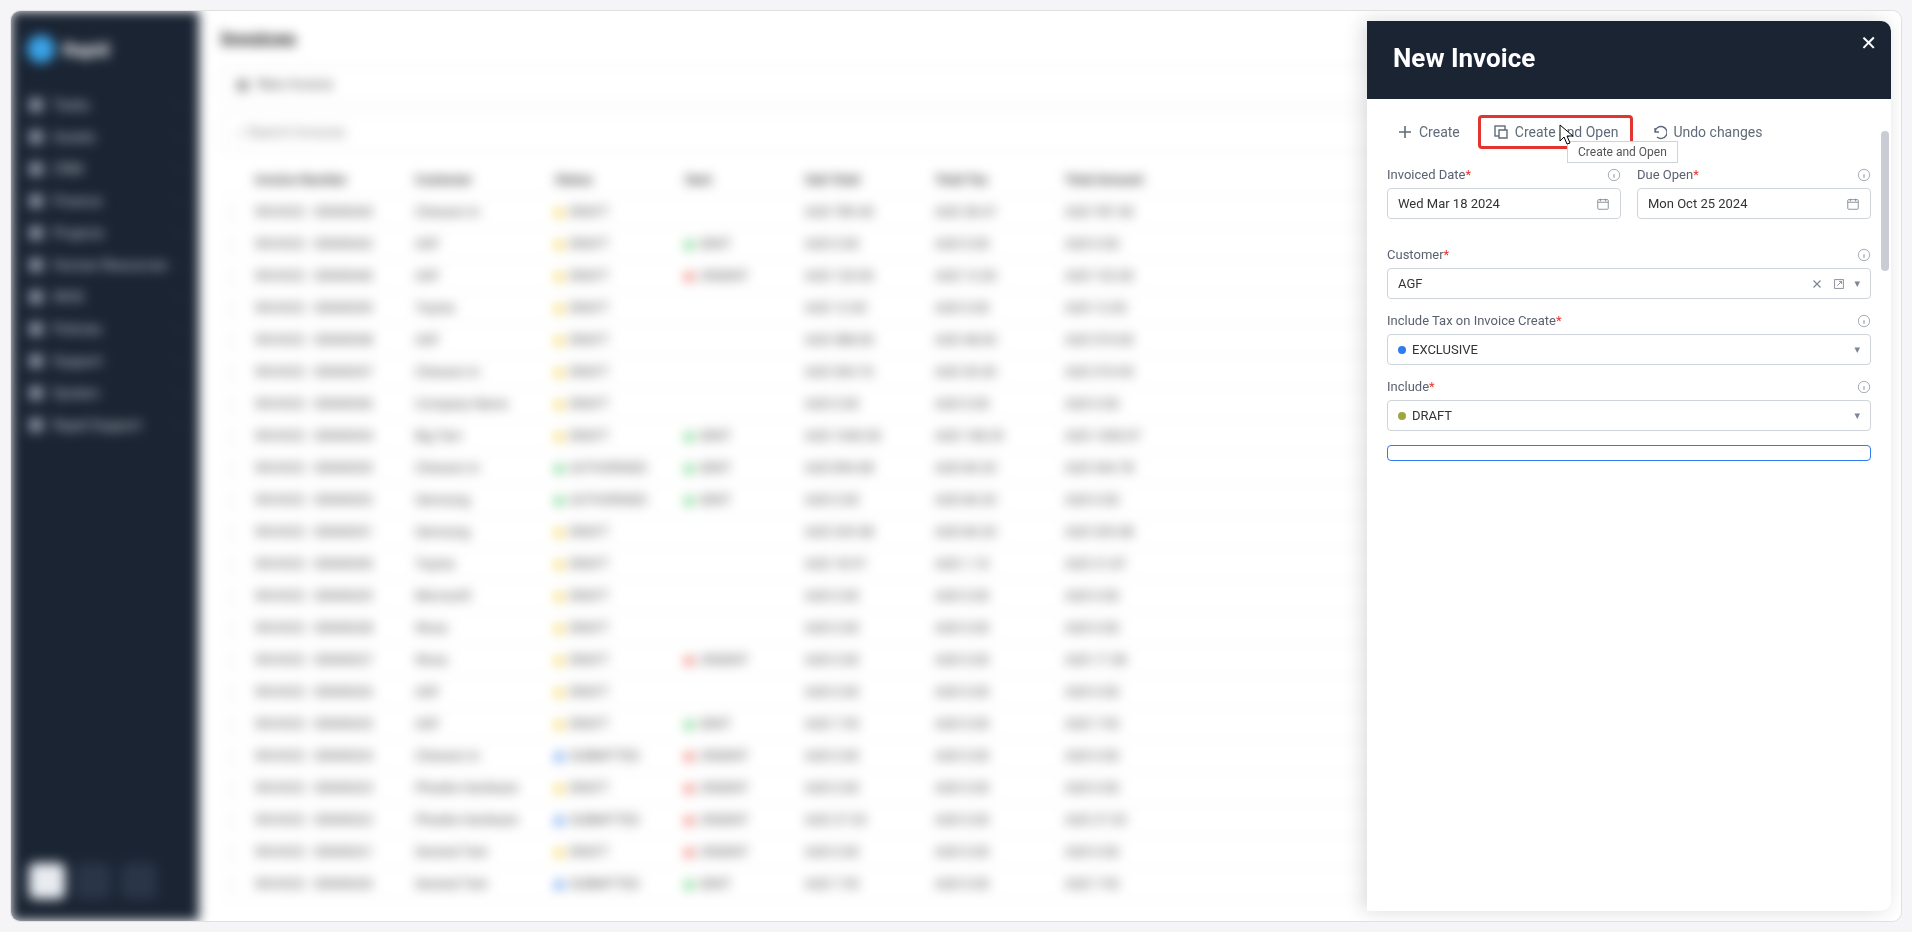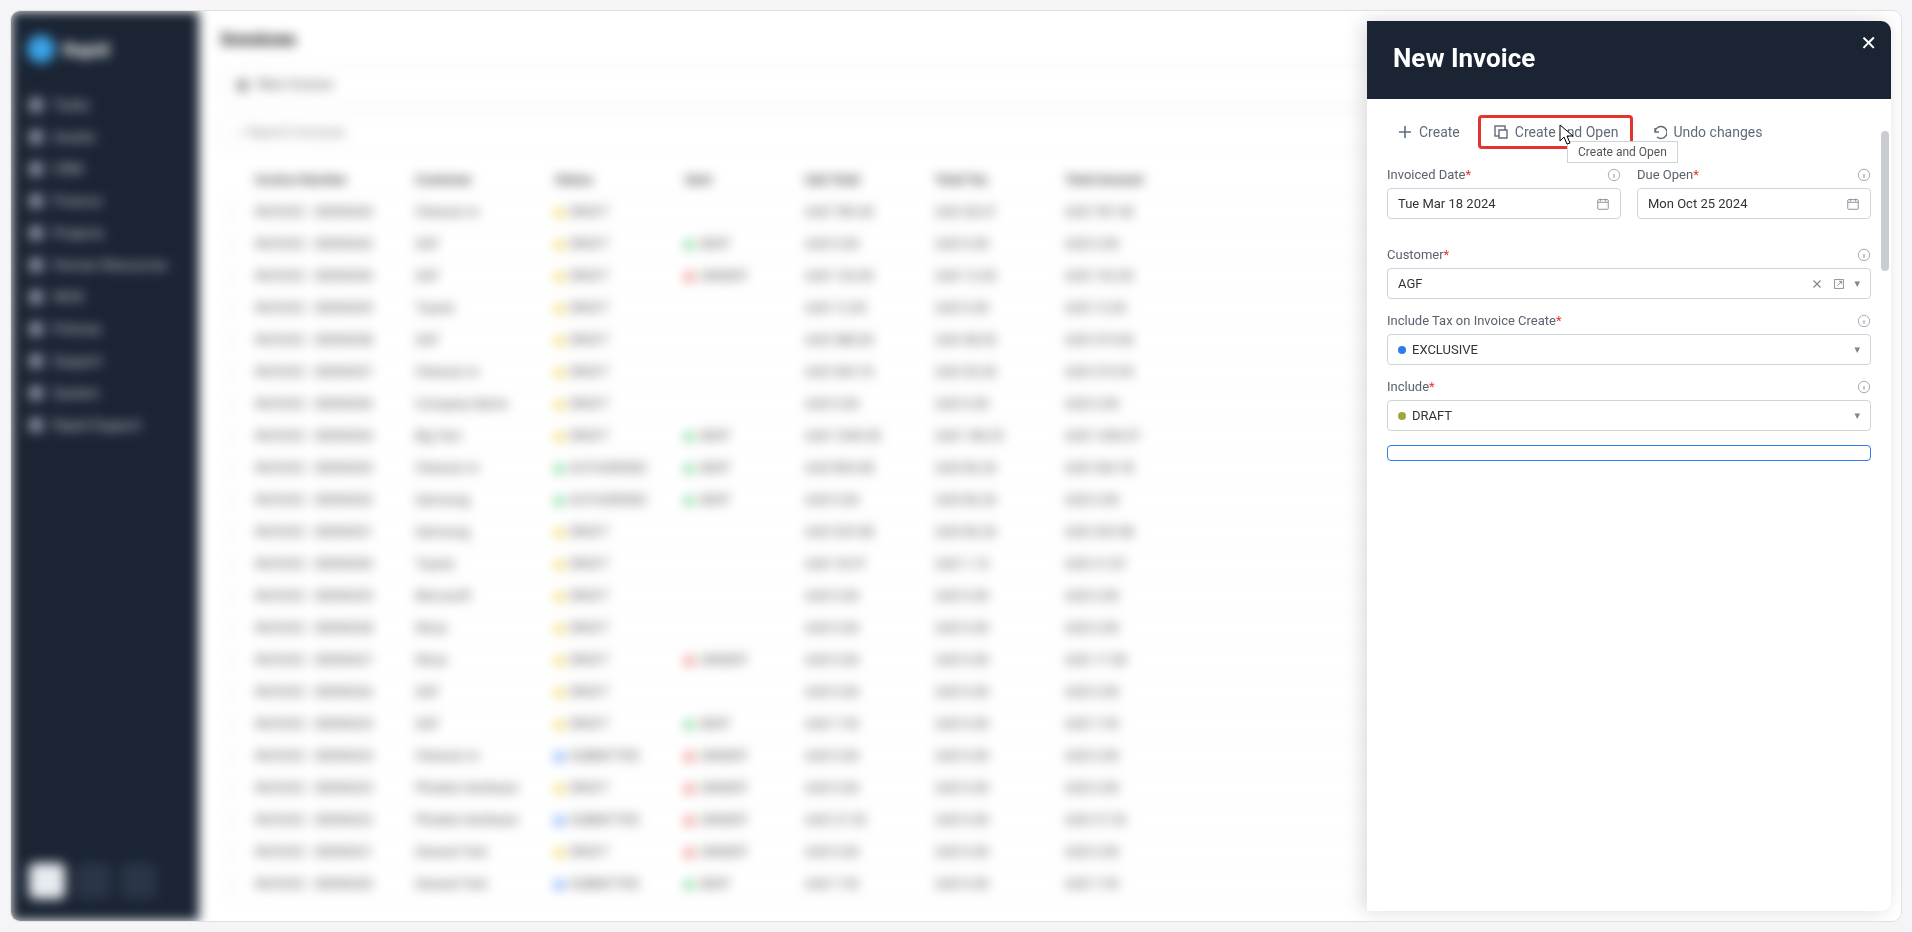--- a/index.html
+++ b/index.html
@@ -444,21 +444,21 @@
         <div class="fld">
           <div class="lbl">
             <span>Invoiced Date</span>
             <span class="req">*</span>
             <svg class="info svg14" viewBox="0 0 16 16">
                 <circle cx="8" cy="8" r="6.5" stroke="#9aa1ad" fill="none"></circle>
                 <path d="M8 5v0M8 7v4" stroke="#9aa1ad" stroke-width="1.4"></path>
               </svg>
           </div>
           <div class="input">
-            <span>Tue Mar 18 2024</span>
+            <span>Wed Mar 18 2024</span>
             <svg class="svg14" viewBox="0 0 16 16">
                 <rect x="2" y="3" width="12" height="11" rx="1" stroke="#7e8691" fill="none"></rect>
                 <path d="M2 6h12M5 2v3M11 2v3" stroke="#7e8691"></path>
               </svg>
           </div>
         </div>
         <div class="fld">
           <div class="lbl">
             <span>Due Open</span>
             <span class="req">*</span>

